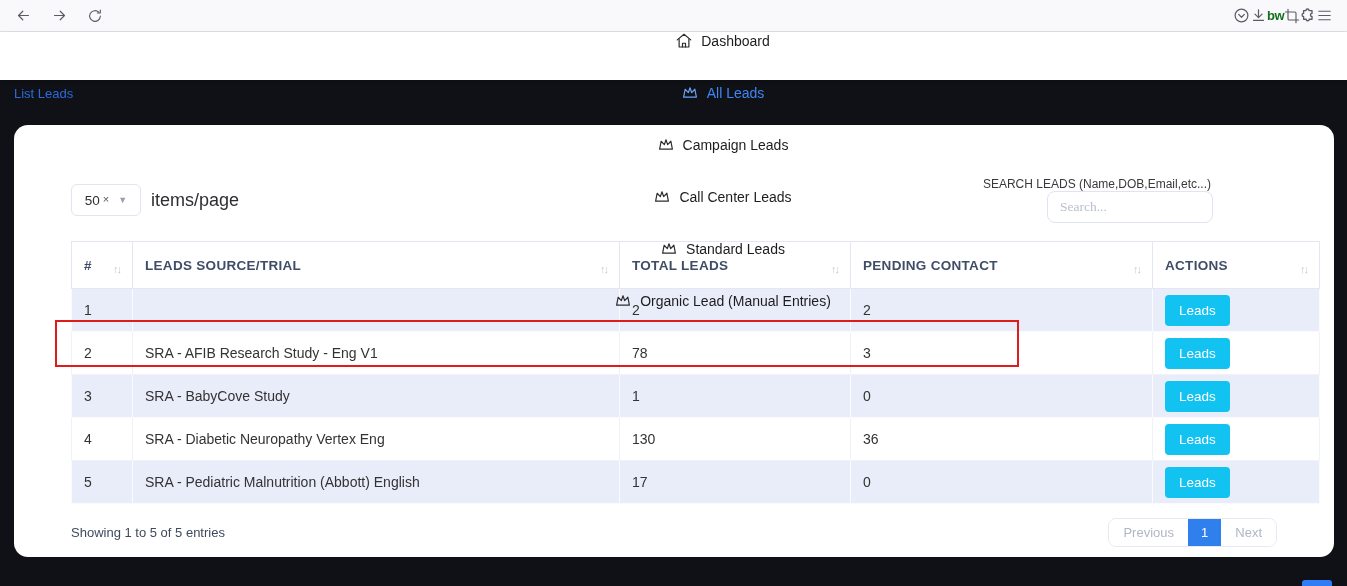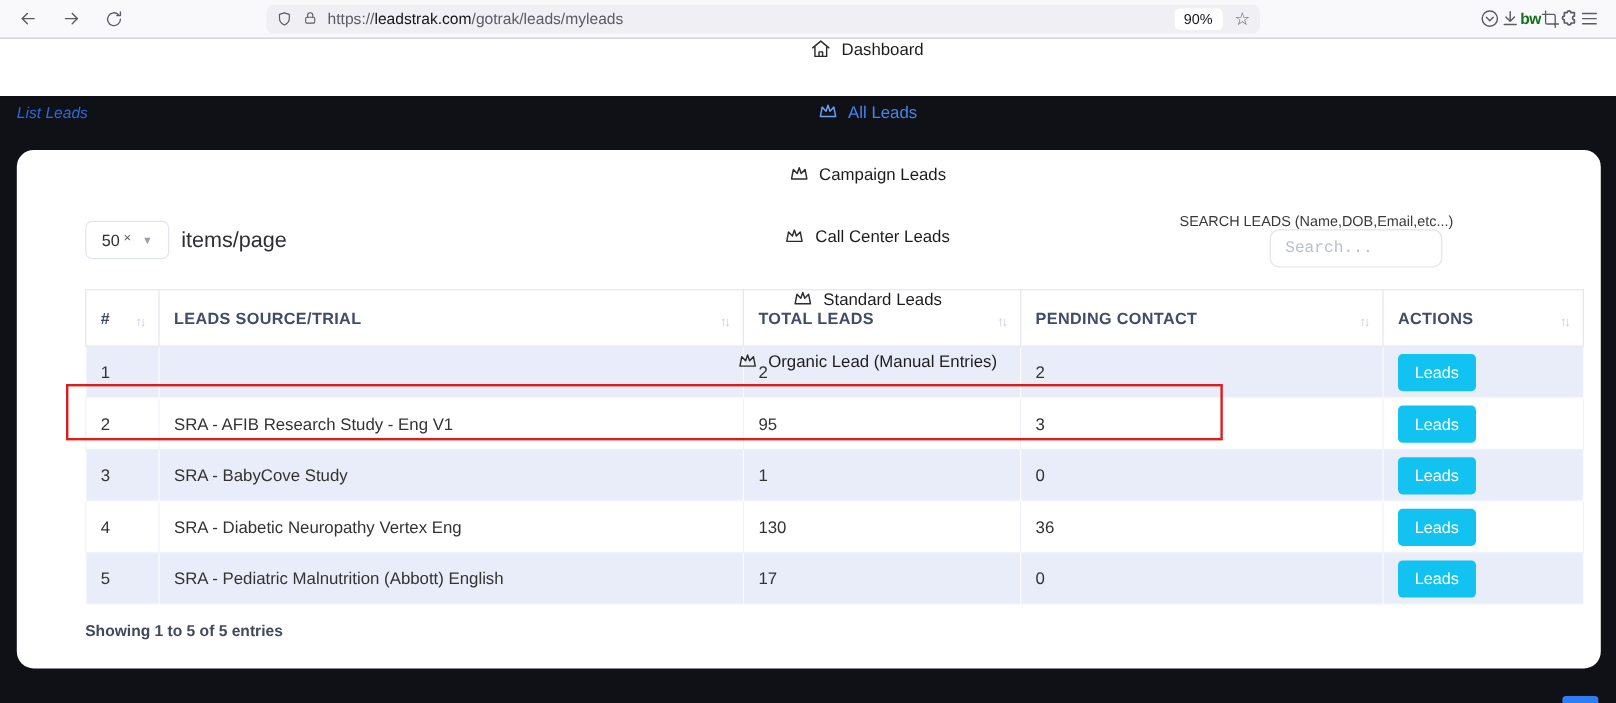--- a/index.html
+++ b/index.html
@@ -40,42 +40,42 @@
     box-shadow: 0 1px 3px rgba(0,0,0,0.18);
     flex-direction: column;
   }
   .nav-item { display: flex; align-items: center; gap: 8px; font-size: 14px; color: #1d1d1f; cursor: pointer; }
   .nav-item svg { width: 18px; height: 18px; fill: none; stroke: #2c2c2f; stroke-width: 1.6; stroke-linejoin: round; stroke-linecap: round; }
   .nav-item.active { color: #3f87f5; }
   .nav-item.active svg { stroke: #6ba1f7; }
 
   
   .page { position: relative; height: 506px; }
-  .breadcrumb { position: absolute; top: 6px; left: 14px; font-size: 13px; color: #2a6bdb; cursor: pointer; font-style: italic; }
+  .breadcrumb { position: absolute; top: 6px; left: 14px; font-size: 13px; color: #2a6bdb; cursor: pointer; }
 
   .card {
     position: absolute; left: 14px; top: 45px; width: 1320px; height: 432px;
     background: #fff; border-radius: 14px; padding: 0 57px;
   }
 
   .controls { margin-top: 52px; display: flex; align-items: center; }
   .select-box {
     width: 70px; height: 32px; border: 1px solid #e1e5ef; border-radius: 6px;
     display: flex; align-items: center; justify-content: center; gap: 3px;
     font-size: 13.5px; color: #2e2e33; cursor: pointer; background: #fff;
   }
   .select-box .clear-x { font-size: 11px; color: #55555c; margin: -2px 2px 0 0; }
   .select-box .caret { font-size: 9px; color: #9aa0ae; margin-left: 4px; }
   .items-label { margin-left: 10px; font-size: 18px; color: #2e2e33; }
   .search-group { margin-left: auto; display: flex; align-items: center; flex-direction: column; }
   .search-label { font-size: 12px; color: #39393d; margin-right: 66px; }
   .search-input {
-    width: 144px; height: 32px; border: 1px solid #dfe3f2; border-radius: 8px;
+    width: 166px; height: 32px; border: 1px solid #dfe3f2; border-radius: 8px;
     padding: 0 12px; font-size: 13.5px; color: #333; outline: none;
-    font-family: Liberation Mono, monospace;
+    font-family: Liberation Serif, serif;
   }
   .search-input::placeholder { color: #b9bfcf; }
 
   
   table { width: 100%; border-collapse: collapse; margin-top: 18px; font-size: 14px; table-layout: fixed; }
   col.c-num { width: 61px; } col.c-src { width: 487px; } col.c-tot { width: 231px; }
   col.c-pen { width: 302px; } col.c-act { width: 167px; }
   thead th {
     height: 47px; border: 1px solid #e4e7f1; color: #3f4d66; font-size: 13.5px;
     font-weight: bold; text-align: left; padding: 0 12px; letter-spacing: 0.3px; cursor: pointer;
@@ -85,21 +85,21 @@
   .sort-ico { color: #c5cad9; font-size: 11px; font-weight: normal; letter-spacing: -2px; margin-top: 8px; }
   tbody td { height: 43px; padding: 0 12px; color: #333333; border: 1px solid #f0f2fa; background: #fff; }
   tbody tr.alt td { background: #e9ecf9; border-color: #fbfbfe; }
   .btn-leads {
     background: #12c3f2; border: none; color: #fff; font-size: 13.5px;
     padding: 8px 14px; border-radius: 4px; cursor: pointer;
     font-family: "Liberation Sans", sans-serif;
   }
 
   
-  .card-footer { display: flex; align-items: center; justify-content: space-between; margin-top: 14px; font-weight: bold; }
+  .card-footer { display: flex; align-items: center; justify-content: space-between; margin-top: 14px; }
   .showing { font-size: 13px; color: #3f4a5c; }
   .pagination { display: flex; border: 1px solid #e7eaf4; border-radius: 8px; overflow: hidden; height: 29px; }
   .page-btn { padding: 0 14px; font-size: 13px; color: #b0b6c6; display: flex; align-items: center; cursor: pointer; background: #fff; }
   .page-btn.current { background: #2f80ed; color: #fff; padding: 0 13px; }
 
   
   .highlight-box {
     position: absolute; left: 55px; top: 240px; width: 964px; height: 47px;
     border: 2px solid #dd1c1c; z-index: 5; pointer-events: none;
   }
@@ -124,36 +124,20 @@
         <polyline points="13 6 19 12 13 18"></polyline>
       </svg>
   </div>
   <div class="nav-ico">
     <svg width="16" height="16" viewBox="0 0 24 24">
         <path d="M20 12a8 8 0 1 1-2.34-5.66"></path>
         <polyline points="20 3 20 7.5 15.5 7.5"></polyline>
       </svg>
   </div>
 
-  <div class="url-bar">
-    <span class="ico">
-      <svg width="14" height="14" viewBox="0 0 24 24">
-          <path d="M12 3l7 2.2v5.3c0 4.8-2.9 7.8-7 9.8-4.1-2-7-5-7-9.8V5.2z"></path>
-        </svg>
-    </span>
-    <span class="ico">
-      <svg width="13" height="13" viewBox="0 0 24 24">
-          <rect x="5" y="10" width="14" height="9" rx="2"></rect>
-          <path d="M8 10V7a4 4 0 0 1 8 0v3"></path>
-        </svg>
-    </span>
-    <span class="url-text"><span>https://</span><span class="url-host">leadstrak.com</span><span>/gotrak/leads/myleads</span></span>
-    <span class="zoom-badge">90%</span>
-    <span class="star-ico">☆</span>
-  </div>
 
   <div class="chrome-right">
     <span class="ico">
       <svg width="17" height="17" viewBox="0 0 24 24">
           <circle cx="12" cy="12" r="9"></circle>
           <polyline points="8 10.5 12 14.5 16 10.5"></polyline>
         </svg>
     </span>
     <span class="ico">
       <svg width="17" height="17" viewBox="0 0 24 24">
@@ -289,21 +273,21 @@
         <tr class="alt">
           <td>1</td>
           <td></td>
           <td>2</td>
           <td>2</td>
           <td><button class="btn-leads">Leads</button></td>
         </tr>
         <tr>
           <td>2</td>
           <td>SRA - AFIB Research Study - Eng V1</td>
-          <td>95</td>
+          <td>78</td>
           <td>3</td>
           <td><button class="btn-leads">Leads</button></td>
         </tr>
         <tr class="alt">
           <td>3</td>
           <td>SRA - BabyCove Study</td>
           <td>1</td>
           <td>0</td>
           <td><button class="btn-leads">Leads</button></td>
         </tr>
@@ -319,18 +303,23 @@
           <td>SRA - Pediatric Malnutrition (Abbott) English</td>
           <td>17</td>
           <td>0</td>
           <td><button class="btn-leads">Leads</button></td>
         </tr>
       </tbody>
     </table>
 
     <div class="card-footer">
       <span class="showing">Showing 1 to 5 of 5 entries</span>
+      <div class="pagination">
+        <span class="page-btn">Previous</span>
+        <span class="page-btn current">1</span>
+        <span class="page-btn">Next</span>
+      </div>
     </div>
   </div>
 
   <div class="highlight-box"></div>
   <div class="fab-partial"></div>
 </div>
 
 </body></html>

